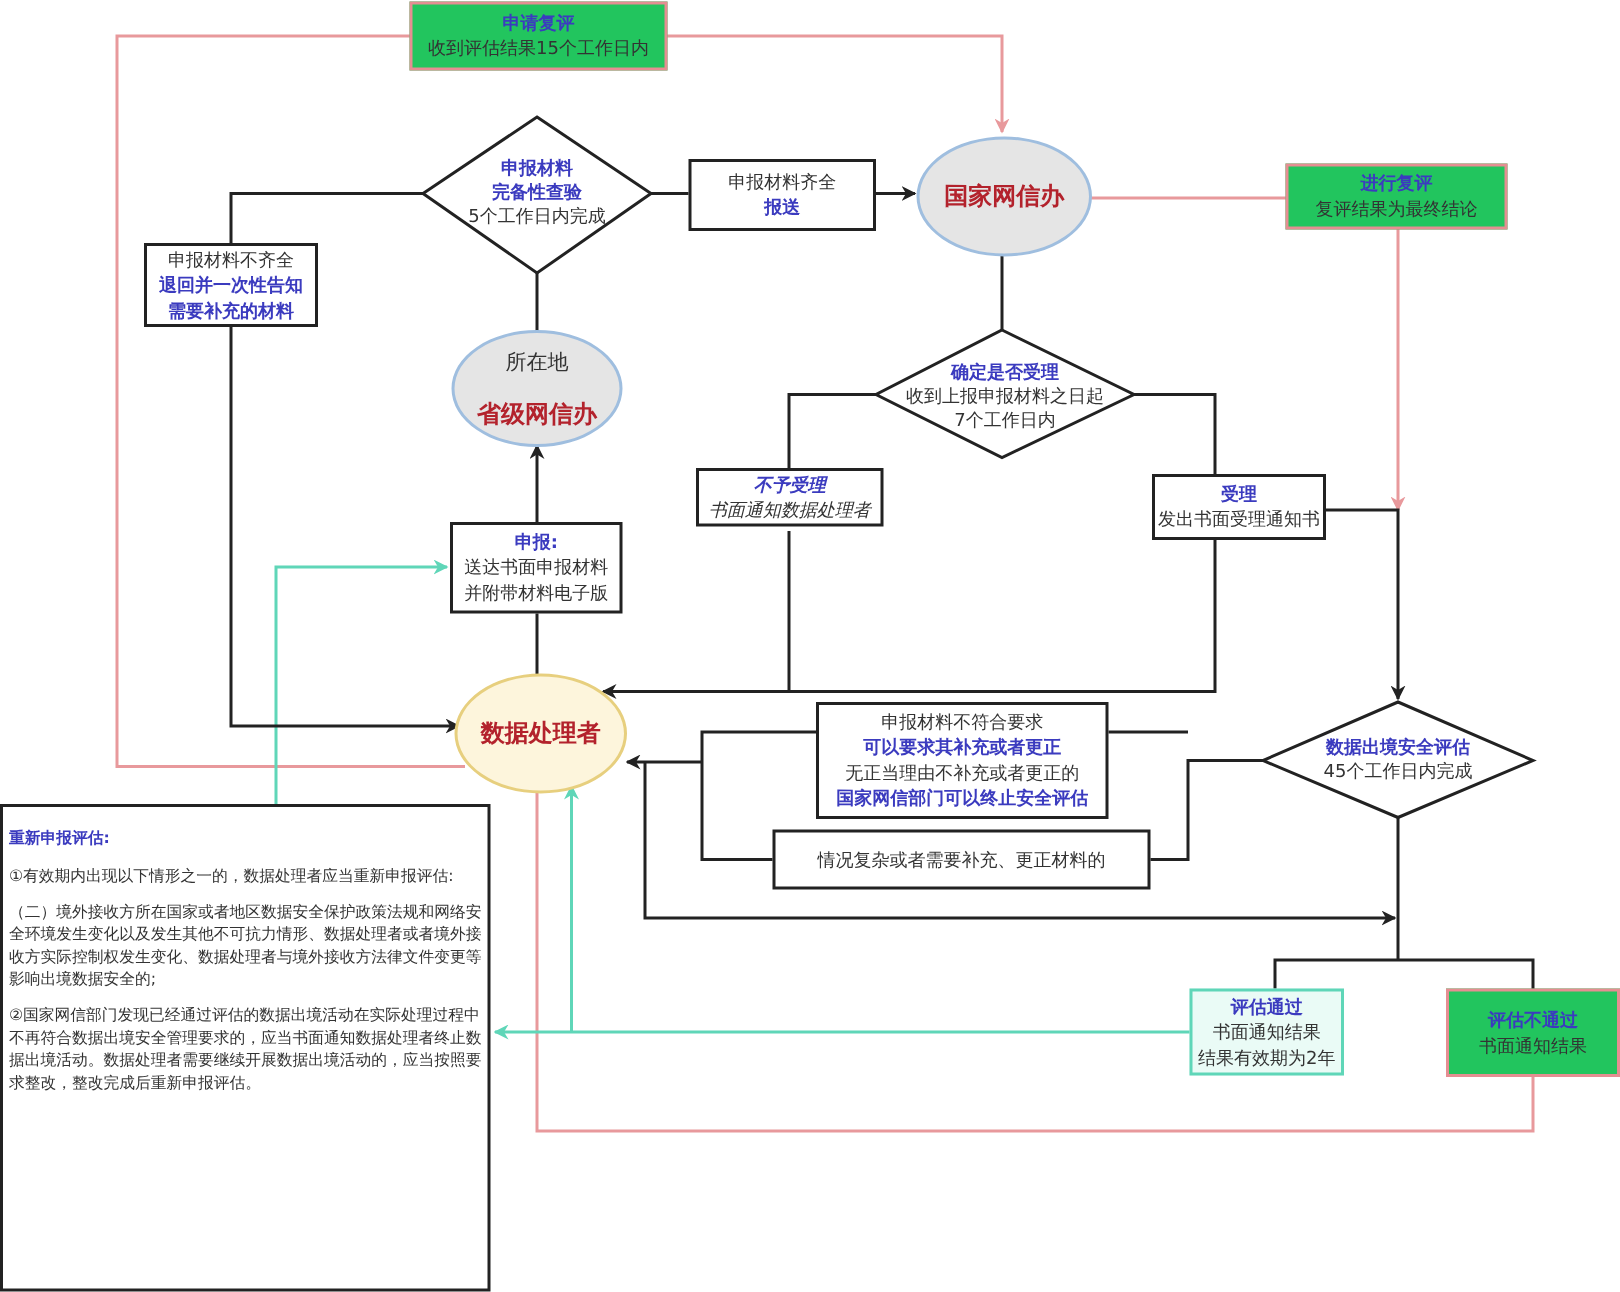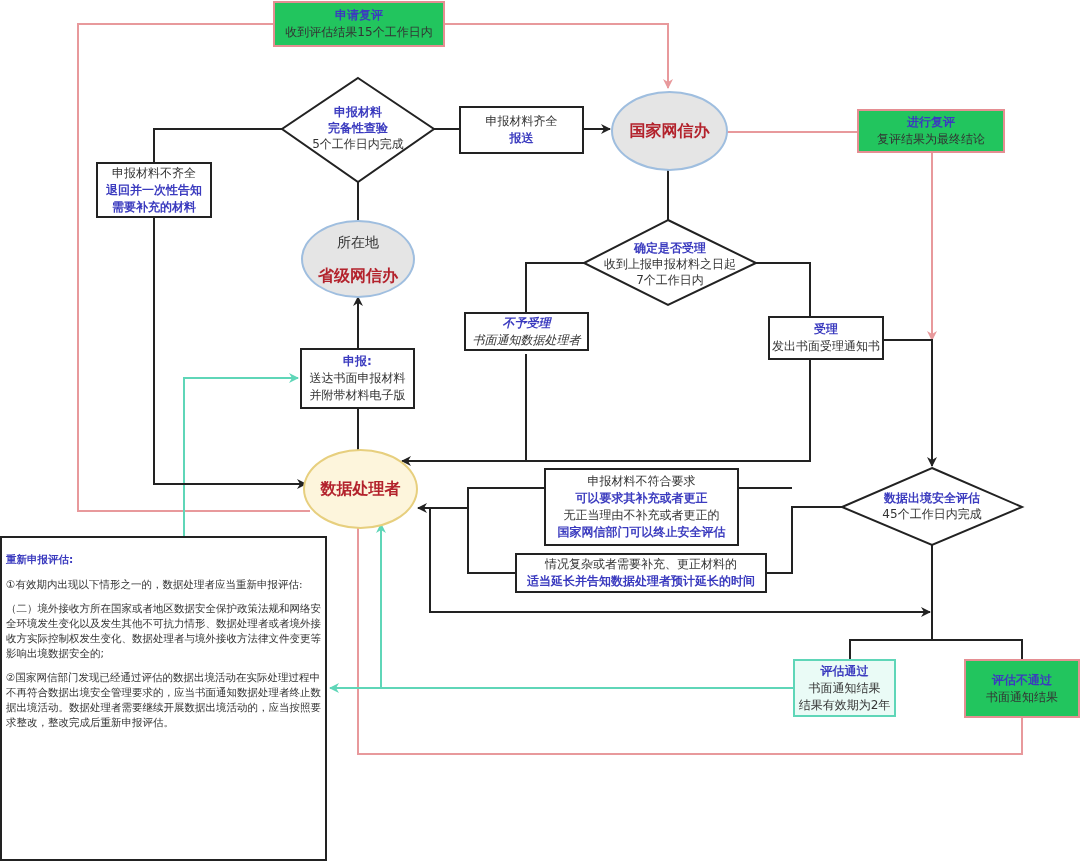--- a/index.html
+++ b/index.html
@@ -147,21 +147,20 @@
 
 <div class="node box" style="left:544px; top:468px; width:195px; height:78px;">
   <span class="plain">申报材料不符合要求</span>
   <span class="hl">可以要求其补充或者更正</span>
   <span class="plain">无正当理由不补充或者更正的</span>
   <span class="hl">国家网信部门可以终止安全评估</span>
 </div>
 
 <div class="node box" style="left:515px; top:553px; width:252px; height:40px;">
   <span class="plain">情况复杂或者需要补充、更正材料的</span>
-  <span class="hl">适当延长并告知数据处理者预计延长的时间</span>
 </div>
 
 <div class="diamond-text" style="left:862px; top:488px; width:140px; height:36px;">
   <span class="hl">数据出境安全评估</span>
   <span class="plain">45个工作日内完成</span>
 </div>
 
 <div class="node greenbox" style="left:793px; top:659px; width:103px; height:58px;">
   <span class="hl">评估通过</span>
   <span class="plain">书面通知结果</span>

